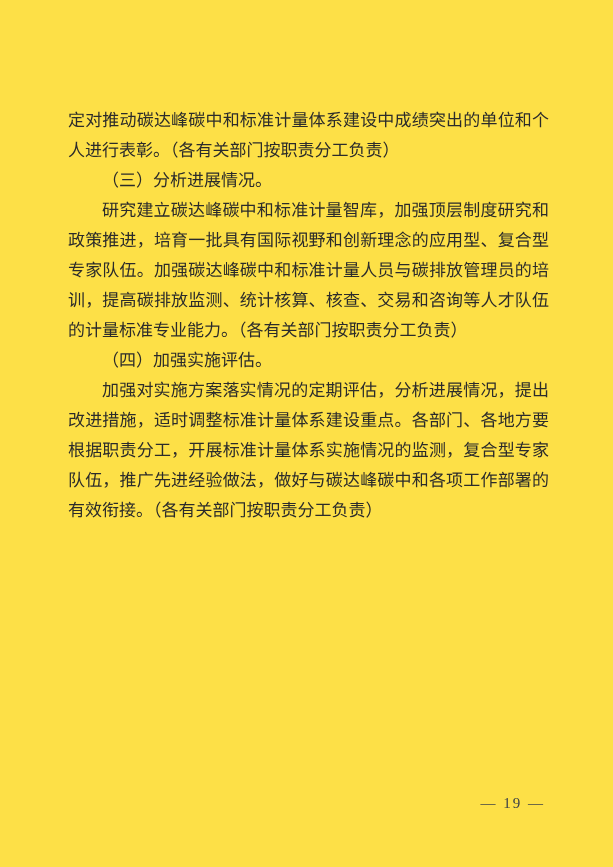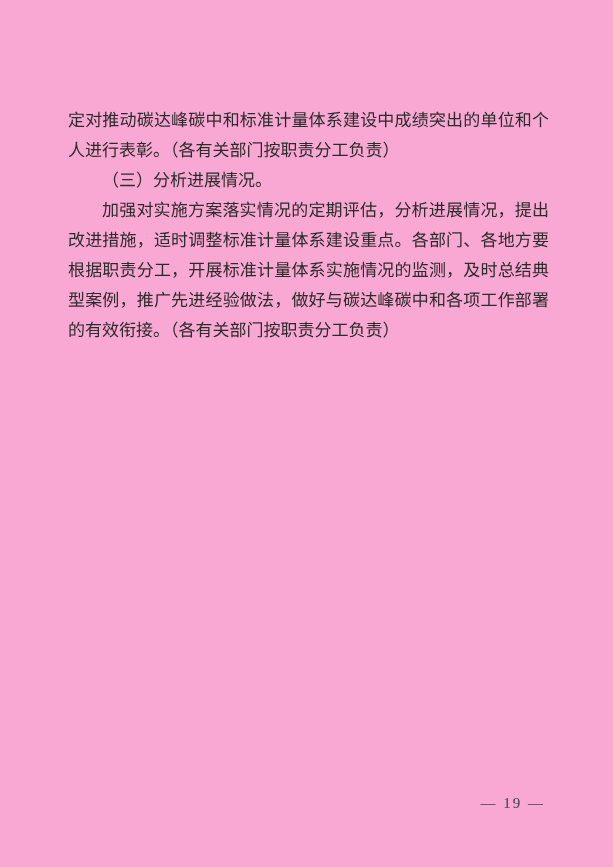--- a/index.html
+++ b/index.html
@@ -4,21 +4,21 @@
 <style>
   html, body {
     margin: 0;
     padding: 0;
     background: #ffffff;
   }
   .page {
     position: relative;
     width: 613px;
     height: 867px;
-    background: #f9a8d4;
+    background: #fde047;
     overflow: hidden;
     font-family: "Liberation Serif", "DejaVu Serif", serif;
     color: #2b2b2b;
   }
   .content {
     position: absolute;
     left: 68px;
     top: 106px;
     width: 481px;
   }
@@ -52,21 +52,23 @@
 <body>
 
 <div class="page">
 
   <div class="content">
 
     <p>定对推动碳达峰碳中和标准计量体系建设中成绩突出的单位和个人进行表彰。（各有关部门按职责分工负责）</p>
 
     <p class="heading">（三）分析进展情况。</p>
 
+    <p class="indent">研究建立碳达峰碳中和标准计量智库，加强顶层制度研究和政策推进，培育一批具有国际视野和创新理念的应用型、复合型专家队伍。加强碳达峰碳中和标准计量人员与碳排放管理员的培训，提高碳排放监测、统计核算、核查、交易和咨询等人才队伍的计量标准专业能力。（各有关部门按职责分工负责）</p>
 
+    <p class="heading">（四）加强实施评估。</p>
 
-    <p class="indent">加强对实施方案落实情况的定期评估，分析进展情况，提出改进措施，适时调整标准计量体系建设重点。各部门、各地方要根据职责分工，开展标准计量体系实施情况的监测，及时总结典型案例，推广先进经验做法，做好与碳达峰碳中和各项工作部署的有效衔接。（各有关部门按职责分工负责）</p>
+    <p class="indent">加强对实施方案落实情况的定期评估，分析进展情况，提出改进措施，适时调整标准计量体系建设重点。各部门、各地方要根据职责分工，开展标准计量体系实施情况的监测，复合型专家队伍，推广先进经验做法，做好与碳达峰碳中和各项工作部署的有效衔接。（各有关部门按职责分工负责）</p>
 
   </div>
 
   <div class="footer">— 19 —</div>
 
 </div>
 
 </body></html>

